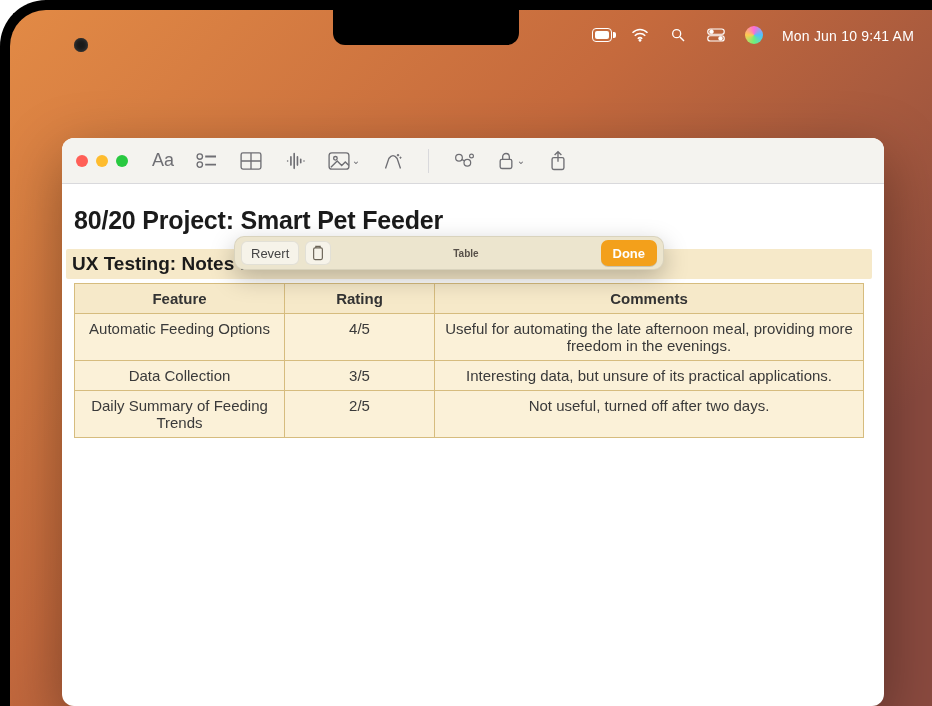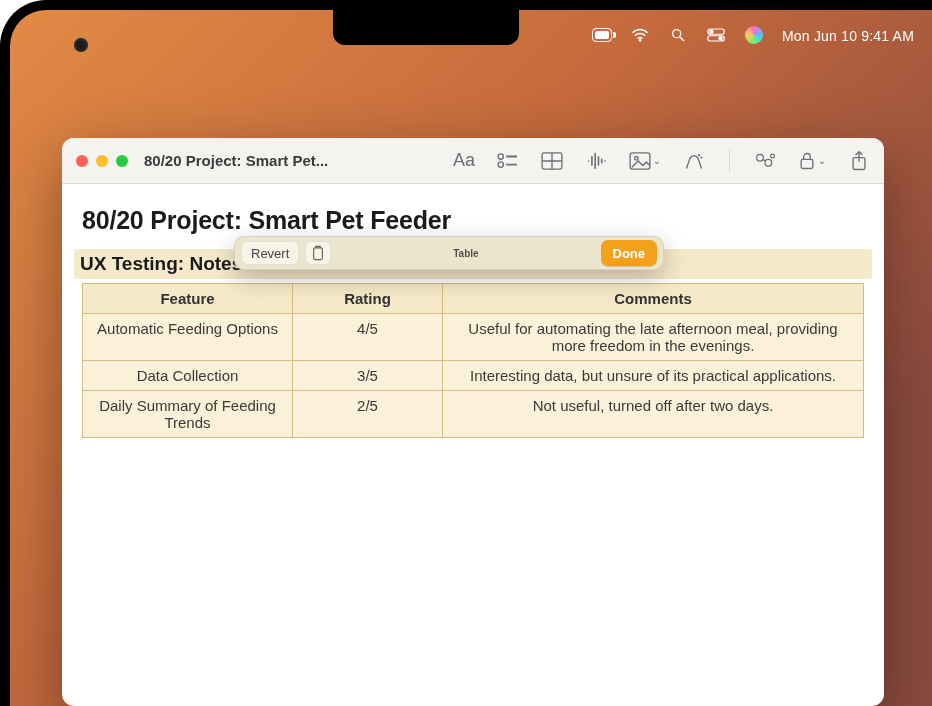--- a/index.html
+++ b/index.html
@@ -56,21 +56,21 @@
   .dot.r{background:#ff5f57}.dot.y{background:#febc2e}.dot.g{background:#28c940}
   .win-title{font-size:15px;font-weight:700;color:#3b3b3b;max-width:240px;white-space:nowrap;overflow:hidden;text-overflow:ellipsis;margin-right:auto;}
 
   .toolbar-icons{display:flex;align-items:center;gap:14px;margin-left:4px;}
   .toolbar-icons .grp{display:flex;align-items:center;gap:14px;}
   .sep{width:1px;height:24px;background:var(--divider);margin:0 6px;}
   .tb-btn{width:30px;height:28px;display:flex;align-items:center;justify-content:center;color:var(--gray-icon);font-weight:500;border-radius:6px;}
   .tb-btn svg{stroke:var(--gray-icon);fill:none;}
   .chev{font-size:10px;margin-left:2px;color:var(--gray-icon);}
 
-  .content{flex:1;overflow:auto;padding:18px 20px 0 20px;border-radius:31px;}
+  .content{flex:1;overflow:auto;padding:18px 20px 0 12px;border-radius:31px;}
   h1.doc-title{margin:4px 0 14px 0;font-size:25px;font-weight:800;letter-spacing:-.2px;}
   .highlight-row{background:var(--sand);height:30px;display:flex;align-items:center;padding:0 6px;margin:0 -8px 4px -8px;border-radius:2px;}
   .subhead{font-size:19px;font-weight:700;}
 
   
   .float-bar{
     position:absolute;top:98px;left:172px;width:430px;height:34px;
     background:#ECE5CE;border:1px solid rgba(0,0,0,.08);border-radius:10px;
     box-shadow:0 8px 24px rgba(0,0,0,.25);
     display:flex;align-items:center;padding:0 6px;gap:6px;
@@ -129,21 +129,20 @@
     <span class="dt">Mon Jun 10  9:41 AM</span>
   </div>
 
   <div class="window">
     <div class="titlebar">
       <div class="traffic">
         <div class="dot r"></div>
         <div class="dot y"></div>
         <div class="dot g"></div>
       </div>
-      <div class="win-title">80/20 Project: Smart Pet...</div>
 
       <div class="toolbar-icons">
         <div class="grp">
           <div class="tb-btn" style="font-size:18px;">Aa</div>
           <div class="tb-btn">
             <svg width="22" height="18" viewBox="0 0 24 20">
                 <circle cx="4" cy="5" r="3" stroke-width="1.5"></circle>
                 <path d="M10 5 H22" stroke-width="2"></path>
                 <circle cx="4" cy="14" r="3" stroke-width="1.5"></circle>
                 <path d="M10 14 H22" stroke-width="2"></path>

